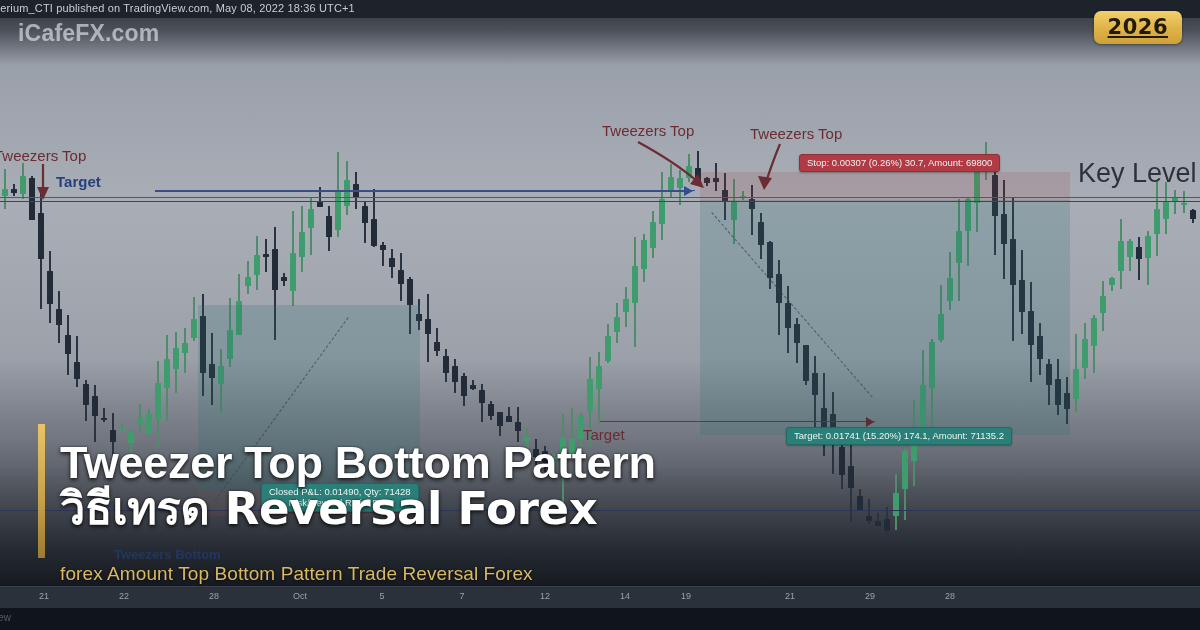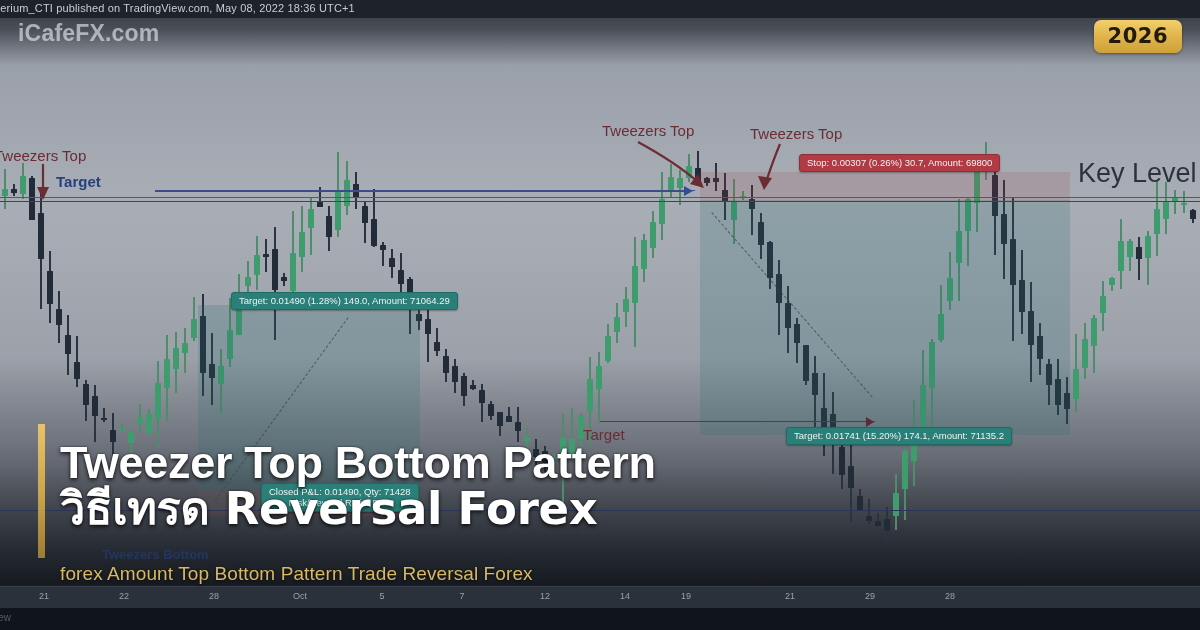--- a/index.html
+++ b/index.html
@@ -23,26 +23,27 @@
   .topbar{
     position:absolute;left:0;top:0;width:1200px;height:18px;
     background:linear-gradient(180deg,#1d2franchise 0%,#1d222b 100%);
     background:#1d222b;
   }
   .topbar-text{
     position:absolute;left:-6px;top:2px;
     font-size:11px;color:#c9cdd4;letter-spacing:.15px;white-space:nowrap;
   }
   .badge-2026{
-    position:absolute;right:18px;top:20px;
+    position:absolute;right:18px;top:11px;
     padding:4px 14px 5px;border-radius:7px;
     background:linear-gradient(180deg,#f2d06b 0%,#e0b44c 50%,#cfa238 100%);
     color:#211a07;font-size:21px;font-weight:bold;letter-spacing:.5px;
     box-shadow:0 1px 3px rgba(0,0,0,.4);
     font-family:"DejaVu Sans",sans-serif;
+    text-decoration:underline;
   }
   .watermark{
     position:absolute;left:18px;top:20px;
     font-size:23px;font-weight:bold;color:rgba(232,236,242,.62);
     letter-spacing:.2px;
   }
 
   
   .candle{position:absolute;width:6px;}
   .candle .wick{position:absolute;left:2px;width:2px;}
@@ -727,24 +728,23 @@
   <svg class="curve-arrow" width="70" height="58" style="left:740px;top:140px;" viewBox="0 0 70 58">
     <path d="M40 4 C34 18, 30 30, 26 42" stroke="#6b2c33" stroke-width="2.2" fill="none"></path>
     <path d="M24 50 L18 36 L32 38 Z" fill="#6b2c33"></path>
   </svg>
 
   <div class="lbl lbl-maroon" style="left:-6px;top:147px;">Tweezers Top</div>
   <div class="lbl lbl-maroon" style="left:602px;top:122px;">Tweezers Top</div>
   <div class="lbl lbl-maroon" style="left:750px;top:125px;">Tweezers Top</div>
   <div class="lbl lbl-blue" style="left:56px;top:173px;">Target</div>
   <div class="lbl lbl-maroon" style="left:583px;top:426px;">Target</div>
-  <div class="lbl lbl-navy" style="left:102px;top:547px;">Tweezers Bottom</div>
+  <div class="lbl lbl-navy" style="left:114px;top:547px;">Tweezers Bottom</div>
   <div class="lbl lbl-key" style="left:1078px;top:158px;">Key Level</div>
 
-  <div class="tag tag-teal" style="left:231px;top:292px;">Target: 0.01490 (1.28%) 149.0, Amount: 71064.29</div>
   <div class="tag tag-teal tag-2l" style="left:261px;top:483px;">
     <div>Closed P&amp;L: 0.01490, Qty: 71428</div>
     <div>Risk/Reward Ratio: 5.32</div>
   </div>
   <div class="tag tag-red" style="left:799px;top:154px;">Stop: 0.00307 (0.26%) 30.7, Amount: 69800</div>
   <div class="tag tag-teal" style="left:786px;top:427px;">Target: 0.01741 (15.20%) 174.1, Amount: 71135.2</div>
 
   <div class="topbar">
     <div class="topbar-text">perium_CTI published on TradingView.com, May 08, 2022 18:36 UTC+1</div>
   </div>

